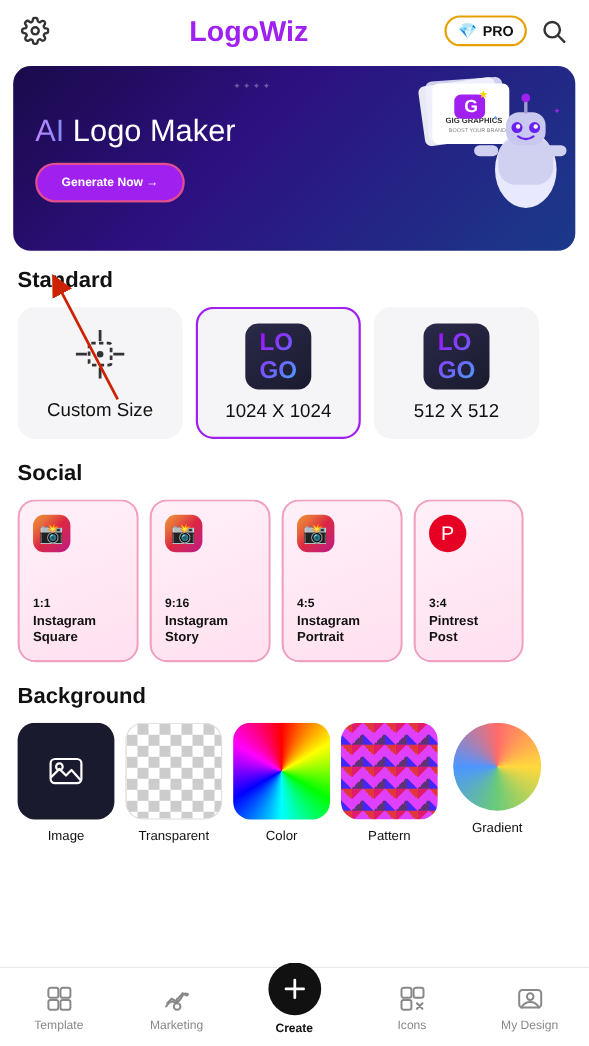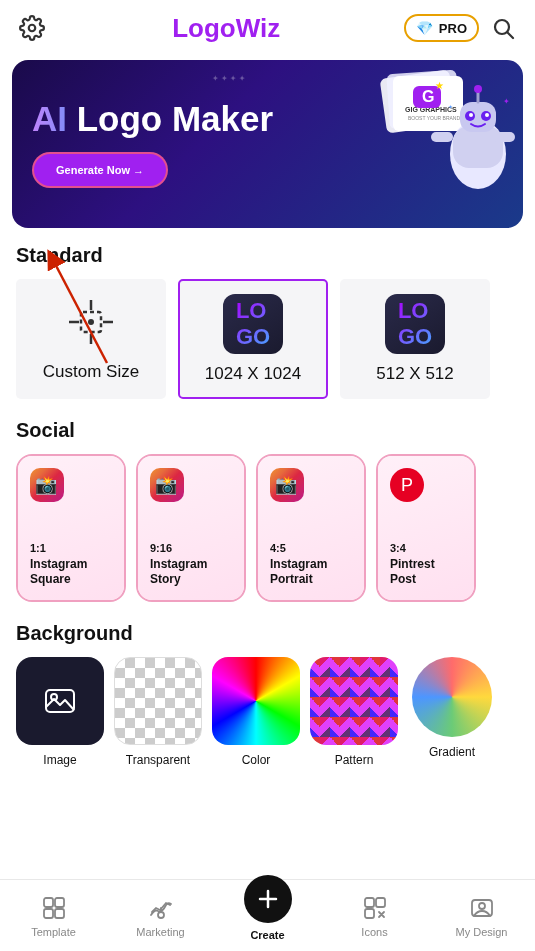--- a/index.html
+++ b/index.html
@@ -58,22 +58,22 @@
       position: relative;
       overflow: hidden;
       display: flex;
       align-items: center;
       padding: 16px 20px;
     }
     .banner-text-block {
       z-index: 2;
     }
     .banner-title {
-      font-size: 35px;
-      font-weight: 700;
+      font-size: 28px;
+      font-weight: 400;
       color: #fff;
       line-height: 1.1;
       margin-bottom: 14px;
     }
     .banner-title .ai {
       background: linear-gradient(90deg, #c084fc, #818cf8);
       -webkit-background-clip: text;
       -webkit-text-fill-color: transparent;
       background-clip: text;
     }
@@ -119,21 +119,21 @@
     .standard-grid {
       display: flex;
       gap: 12px;
       padding: 0 16px 20px;
       overflow-x: auto;
     }
     .standard-card {
       flex: 0 0 150px;
       height: 120px;
       background: #f5f5f7;
-      border-radius: 5px;
+      border-radius: 16px;
       display: flex;
       flex-direction: column;
       align-items: center;
       justify-content: center;
       gap: 10px;
       cursor: pointer;
     }
     .standard-card.active {
       border: 2px solid #a020f0;
     }

